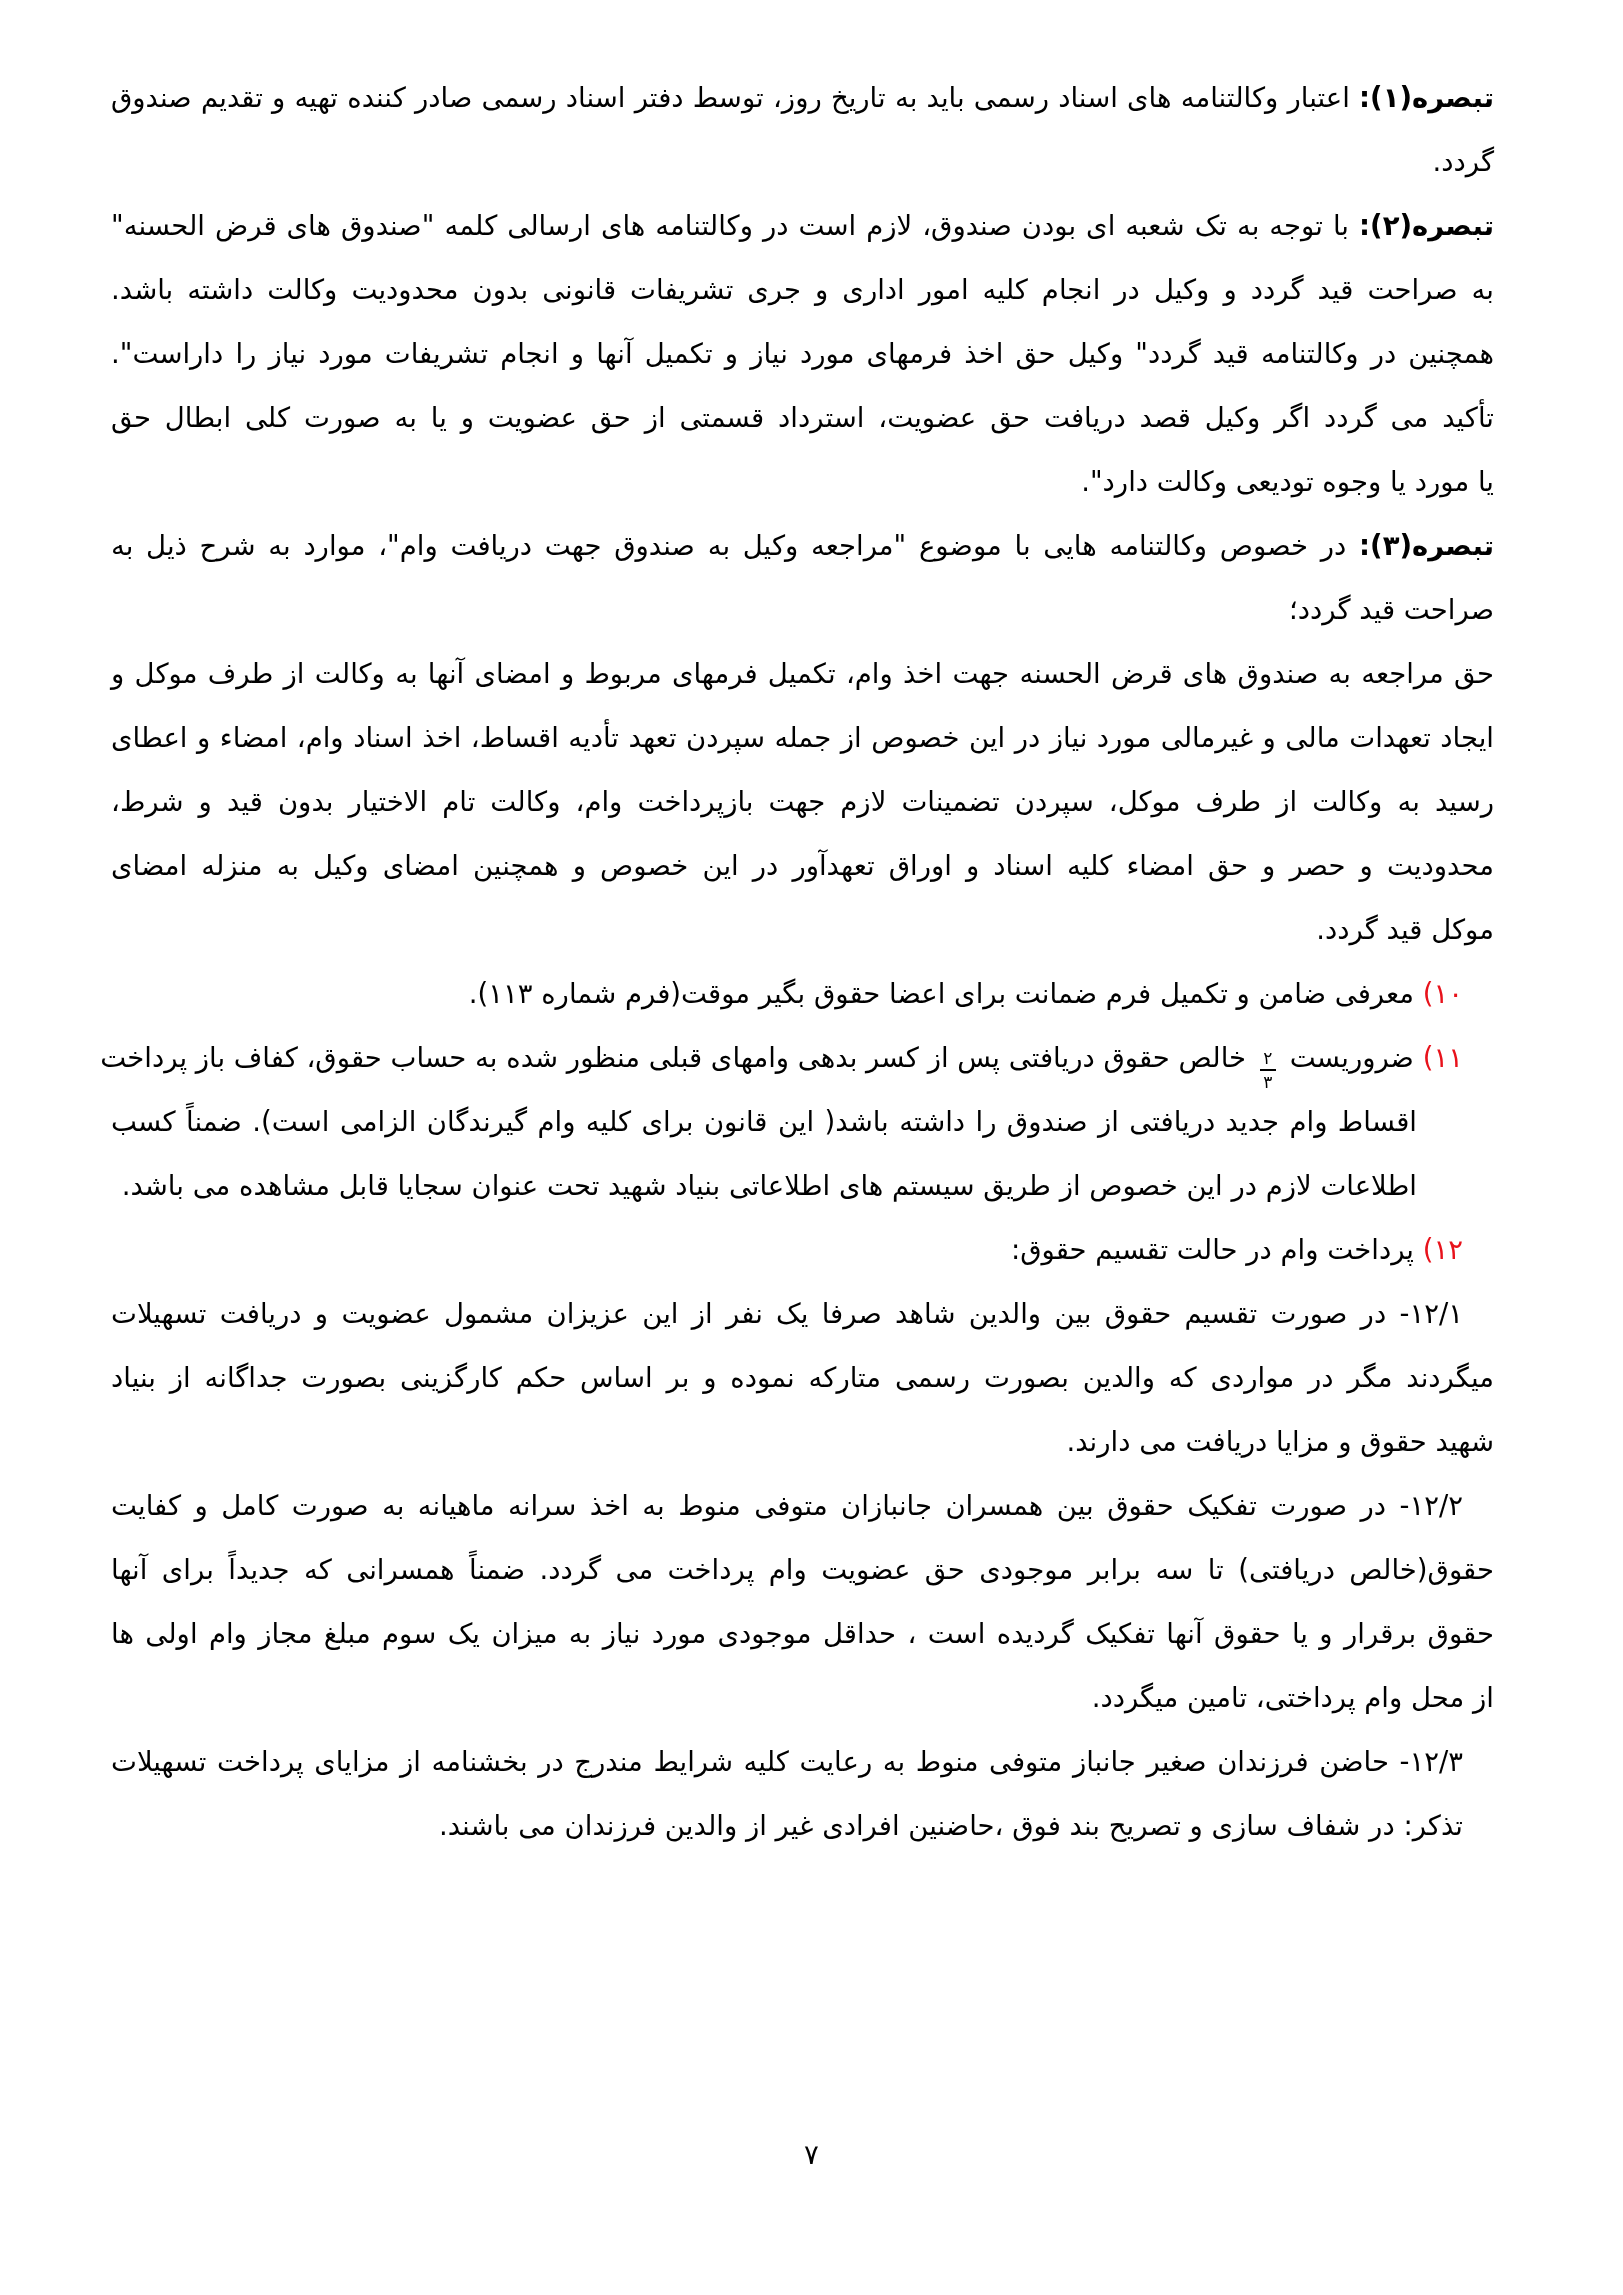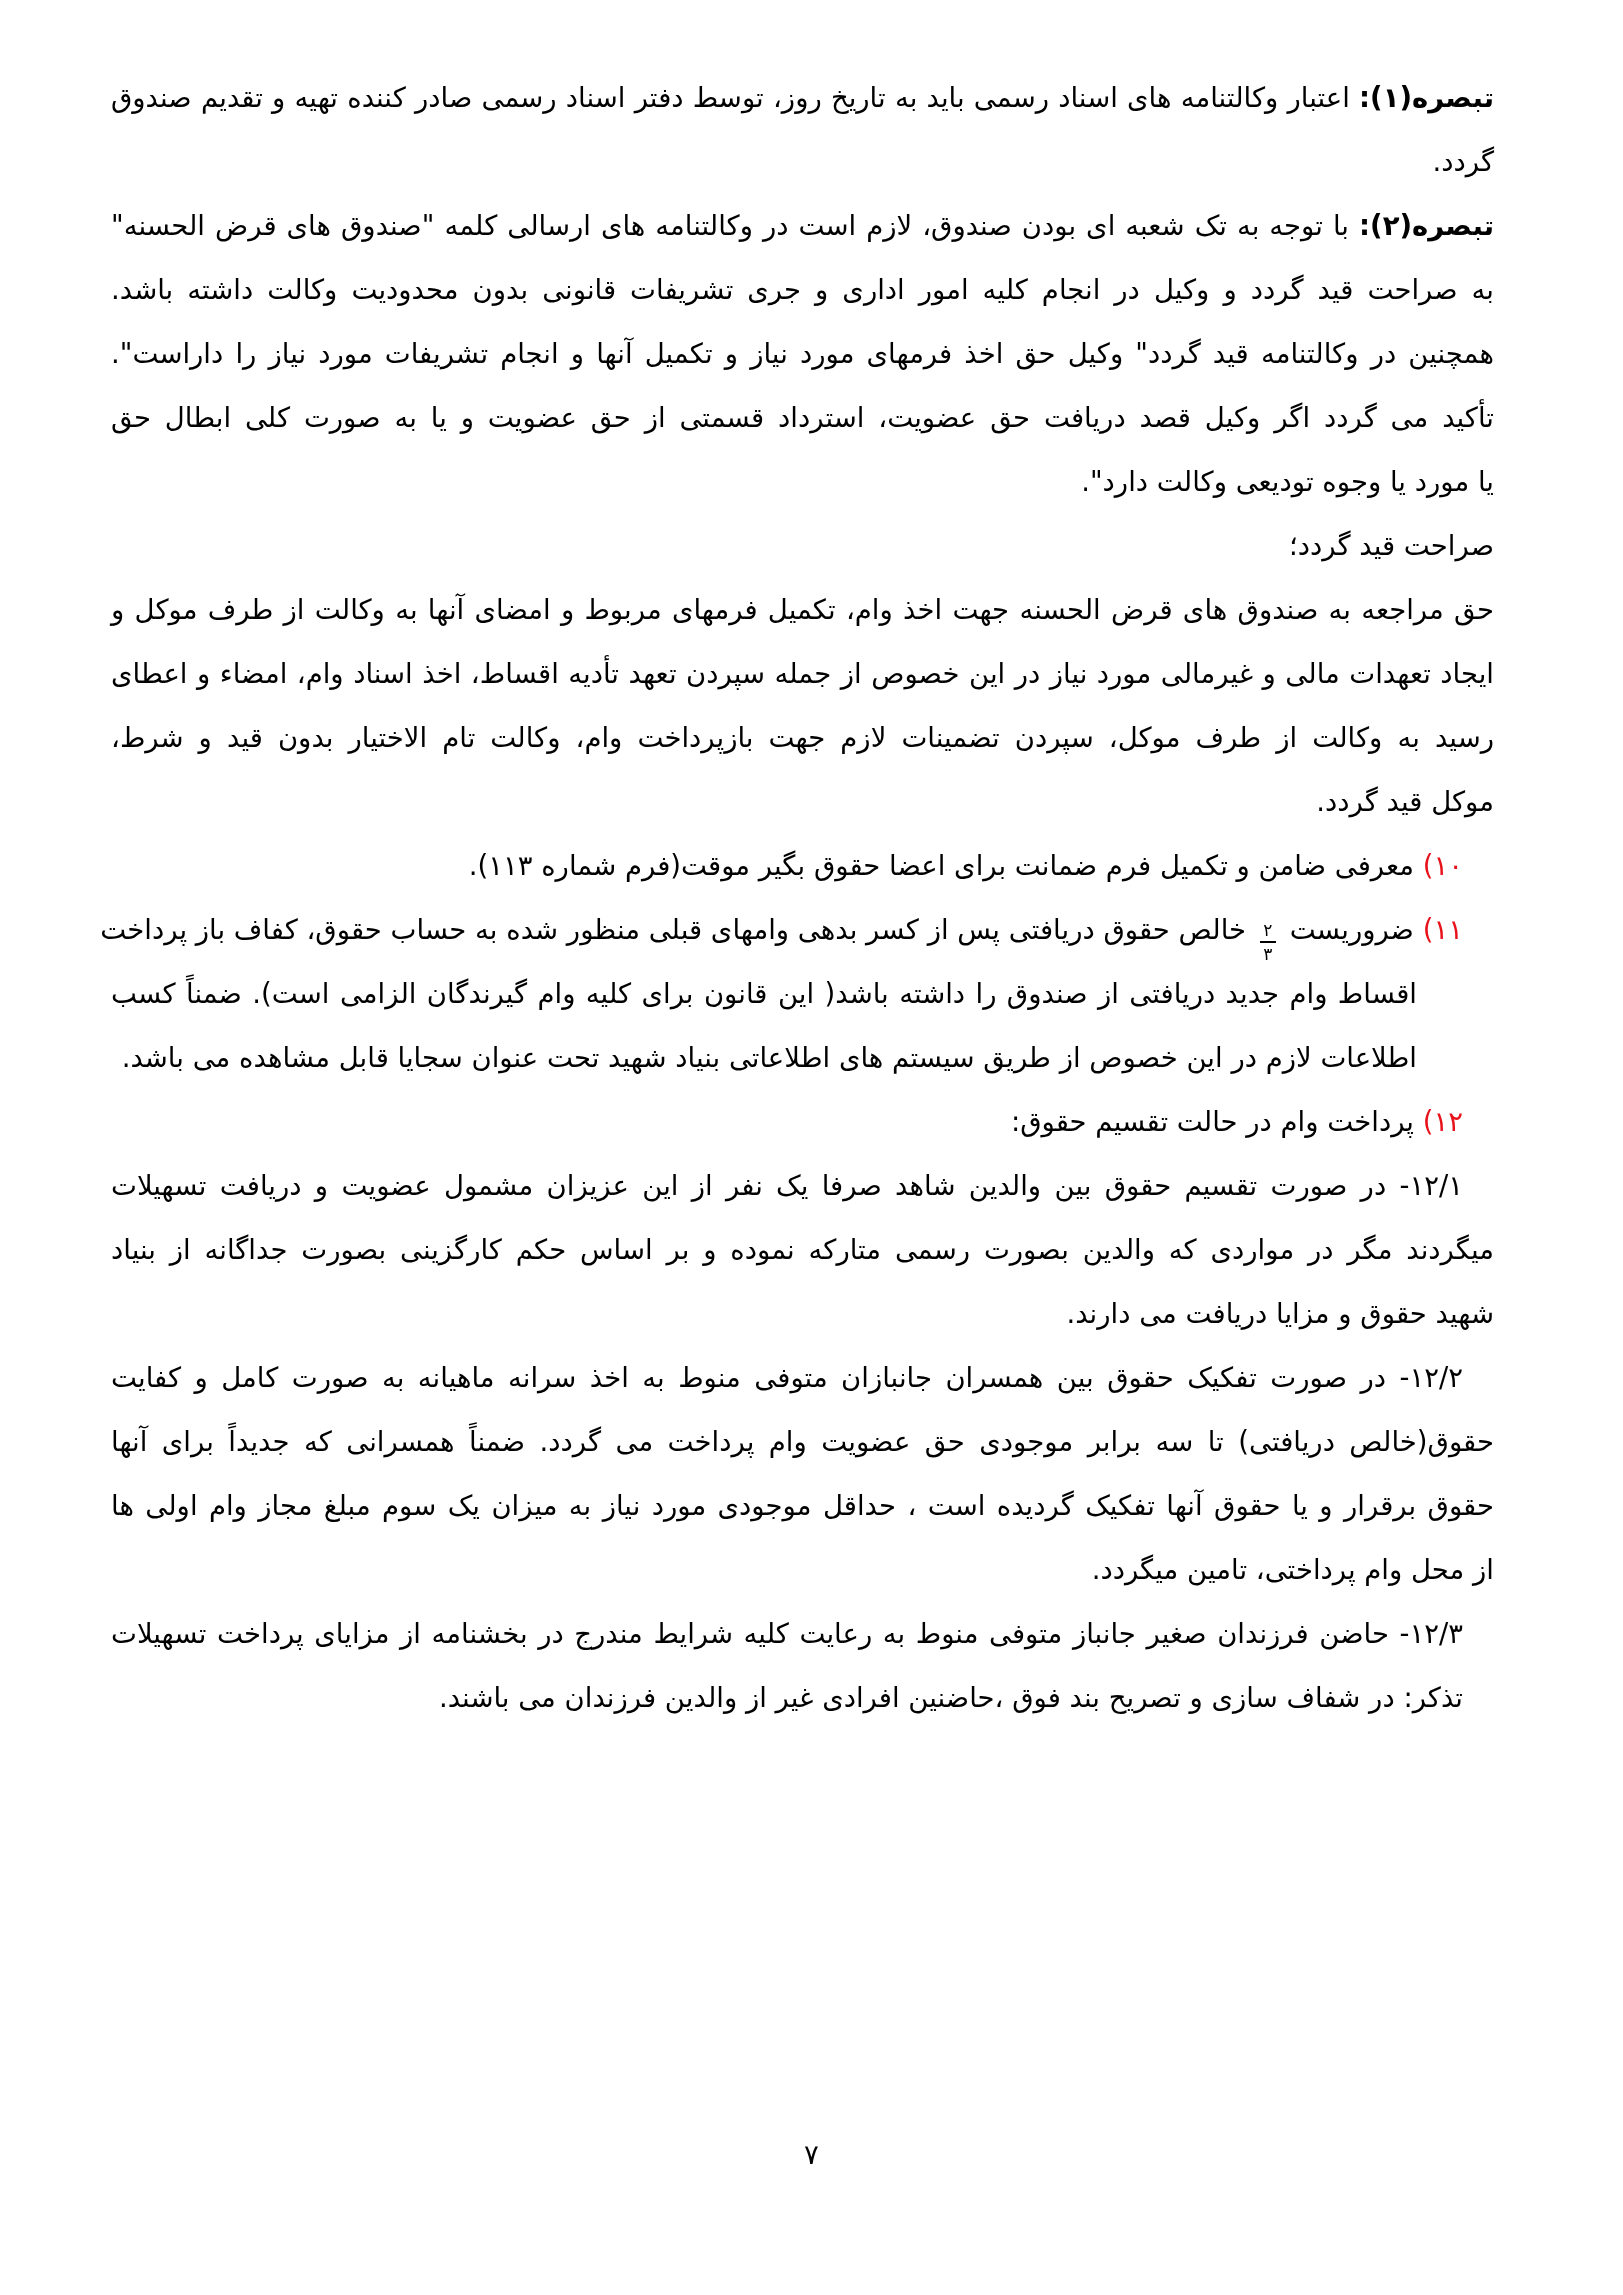--- a/index.html
+++ b/index.html
@@ -71,24 +71,26 @@
 <body>
 
 <div class="content">
     <div class="line full"><span class="plabel">تبصره(۱):</span> <span>اعتبار وکالتنامه های اسناد رسمی باید به تاریخ روز، توسط دفتر اسناد رسمی صادر کننده تهیه و تقدیم صندوق</span></div>
     <div class="line end"><span>گردد.</span></div>
     <div class="line full"><span class="plabel">تبصره(۲):</span> <span>با توجه به تک شعبه ای بودن صندوق، لازم است در وکالتنامه های ارسالی کلمه "صندوق های قرض الحسنه"</span></div>
     <div class="line full"><span>به صراحت قید گردد و وکیل در انجام کلیه امور اداری و جری تشریفات قانونی بدون محدودیت وکالت داشته باشد.</span></div>
     <div class="line full"><span>همچنین در وکالتنامه قید گردد" وکیل حق اخذ فرمهای مورد نیاز و تکمیل آنها و انجام تشریفات مورد نیاز را داراست".</span></div>
     <div class="line full"><span>تأکید می گردد اگر وکیل قصد دریافت حق عضویت، استرداد قسمتی از حق عضویت و یا به صورت کلی ابطال حق</span></div>
     <div class="line end"><span>یا مورد یا وجوه تودیعی وکالت دارد".</span></div>
+    <div class="line full"><span class="plabel">تبصره(۳):</span> <span>در خصوص وکالتنامه هایی با موضوع "مراجعه وکیل به صندوق جهت دریافت وام"، موارد به شرح ذیل به</span></div>
     <div class="line end"><span>صراحت قید گردد؛</span></div>
     <div class="line full"><span>حق مراجعه به صندوق های قرض الحسنه جهت اخذ وام، تکمیل فرمهای مربوط و امضای آنها به وکالت از طرف موکل و</span></div>
     <div class="line full"><span>ایجاد تعهدات مالی و غیرمالی مورد نیاز در این خصوص از جمله سپردن تعهد تأدیه اقساط، اخذ اسناد وام، امضاء و اعطای</span></div>
     <div class="line full"><span>رسید به وکالت از طرف موکل، سپردن تضمینات لازم جهت بازپرداخت وام، وکالت تام الاختیار بدون قید و شرط،</span></div>
+    <div class="line full"><span>محدودیت و حصر و حق امضاء کلیه اسناد و اوراق تعهدآور در این خصوص و همچنین امضای وکیل به منزله امضای</span></div>
     <div class="line end"><span>موکل قید گردد.</span></div>
     <div class="line end ind1"><span class="rednum">۱۰)</span> <span>معرفی ضامن و تکمیل فرم ضمانت برای اعضا حقوق بگیر موقت(فرم شماره ۱۱۳).</span></div>
     <div class="line full ind1"><span class="rednum">۱۱)</span> <span>ضروریست</span> <span class="frac">
         <span class="fnum">۲</span>
         <span class="fden">۳</span>
       </span> <span>خالص حقوق دریافتی پس از کسر بدهی وامهای قبلی منظور شده به حساب حقوق، کفاف باز پرداخت</span></div>
     <div class="line full ind2"><span>اقساط وام جدید دریافتی از صندوق را داشته باشد( این قانون برای کلیه وام گیرندگان الزامی است). ضمناً کسب</span></div>
     <div class="line end ind2"><span>اطلاعات لازم در این خصوص از طریق سیستم های اطلاعاتی بنیاد شهید تحت عنوان سجایا قابل مشاهده می باشد.</span></div>
     <div class="line end ind1"><span class="rednum">۱۲)</span> <span>پرداخت وام در حالت تقسیم حقوق:</span></div>
     <div class="line full ind1"><span>۱۲/۱- در صورت تقسیم حقوق بین والدین شاهد صرفا یک نفر از این عزیزان مشمول عضویت و دریافت تسهیلات</span></div>

